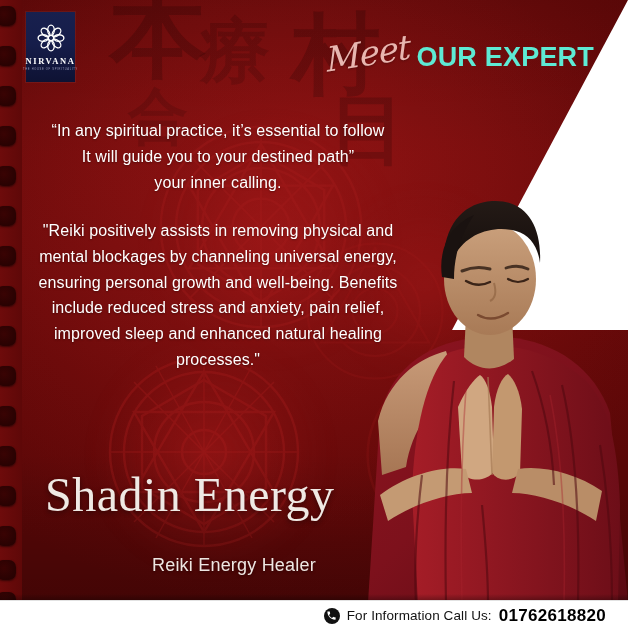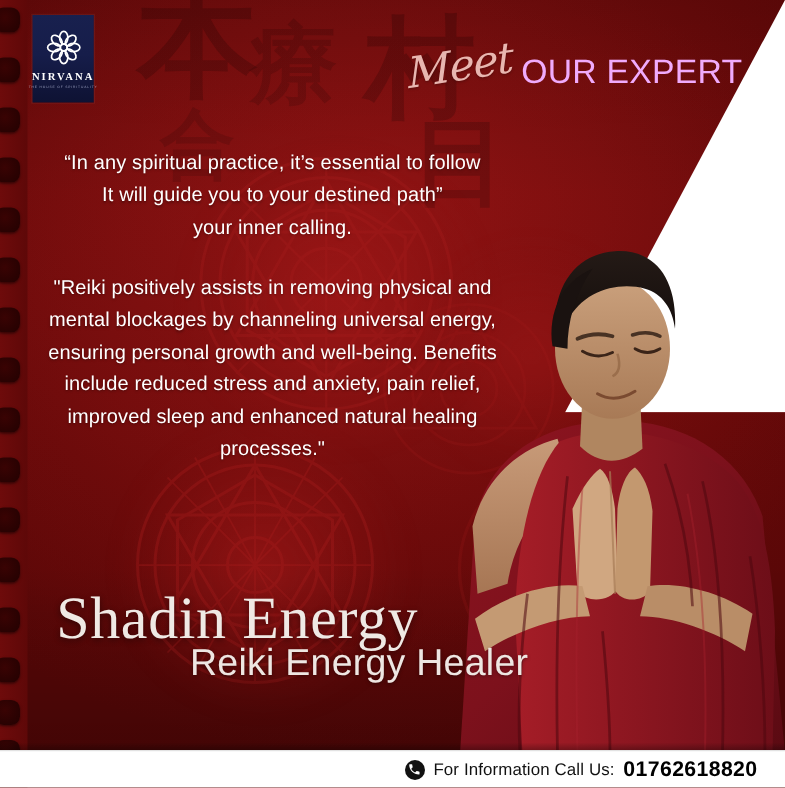--- a/index.html
+++ b/index.html
@@ -105,21 +105,21 @@
     color:#e8b6b0;
     transform:rotate(-9deg) skewX(-6deg);
     line-height:.9;
     letter-spacing:-1px;
     text-shadow:0 1px 2px rgba(0,0,0,.25);
     margin-right:4px;
     margin-bottom:2px;
   }
   .meet-bold{
     font-family:"Liberation Sans", sans-serif;
-    font-weight:400;font-size:27px;color:#f0abfc;letter-spacing:.2px;
+    font-weight:700;font-size:27px;color:#5eead4;letter-spacing:.2px;
     line-height:1;
   }
 
   
   .quote-block{
     position:absolute;left:27px;top:118px;width:382px;
     color:#ffffff;
     font-family:"Liberation Sans", sans-serif;
     font-size:16px;
     line-height:1.62;
@@ -134,23 +134,23 @@
   .name{
     position:absolute;left:45px;top:471px;
     font-family:"Liberation Serif", serif;
     font-size:48px;
     color:#efe9e4;
     letter-spacing:.5px;
     text-shadow:0 2px 5px rgba(0,0,0,.45);
     line-height:1;
   }
   .role{
-    position:absolute;left:152px;top:514px;
+    position:absolute;left:152px;top:555px;
     font-family:"Liberation Sans", sans-serif;
-    font-size:30px;
+    font-size:18px;
     color:#eee6e2;
     letter-spacing:.2px;
     text-shadow:0 1px 3px rgba(0,0,0,.4);
   }
 
   
   .person{position:absolute;left:362px;top:175px;width:266px;height:428px;}
 
   
   .bottom-bar{

